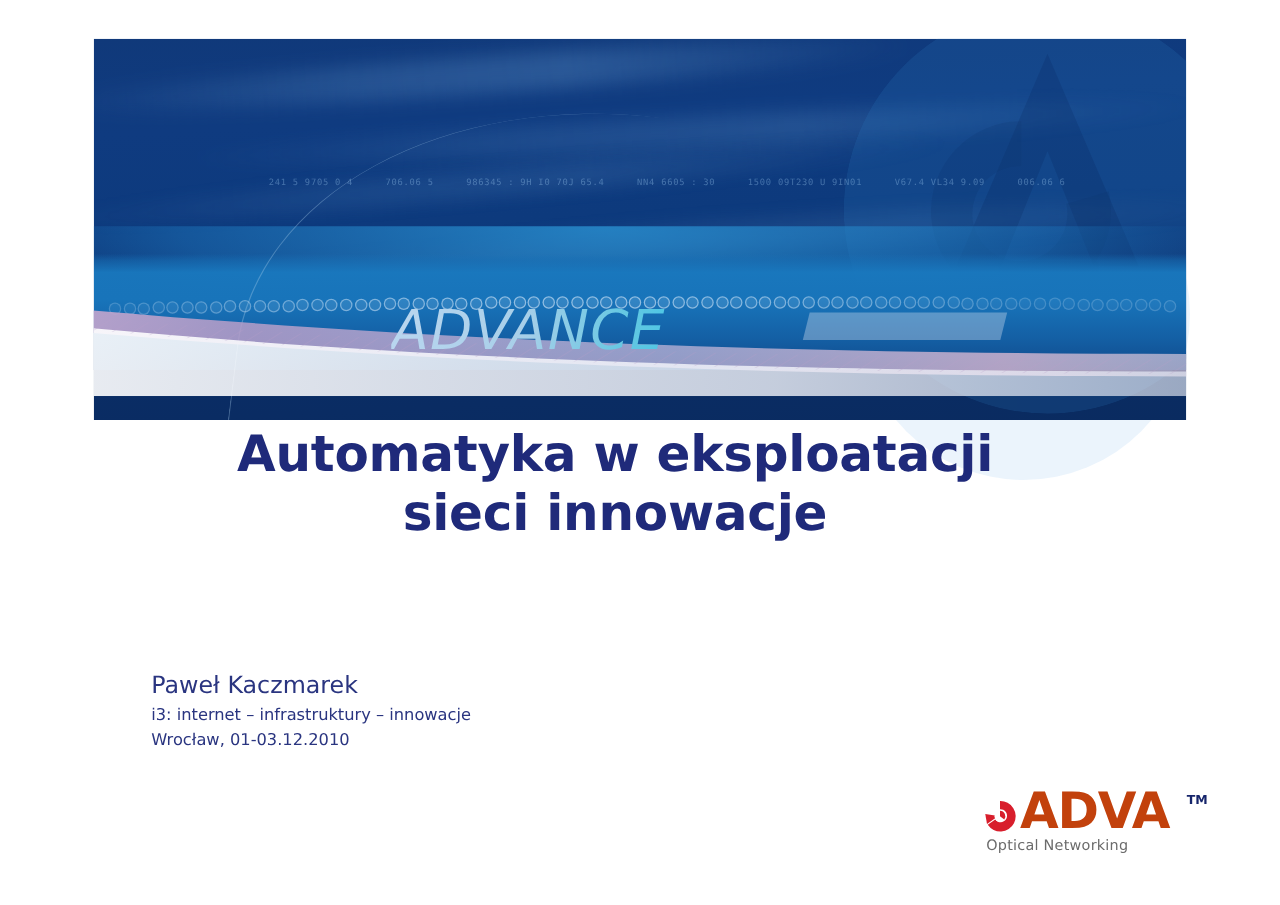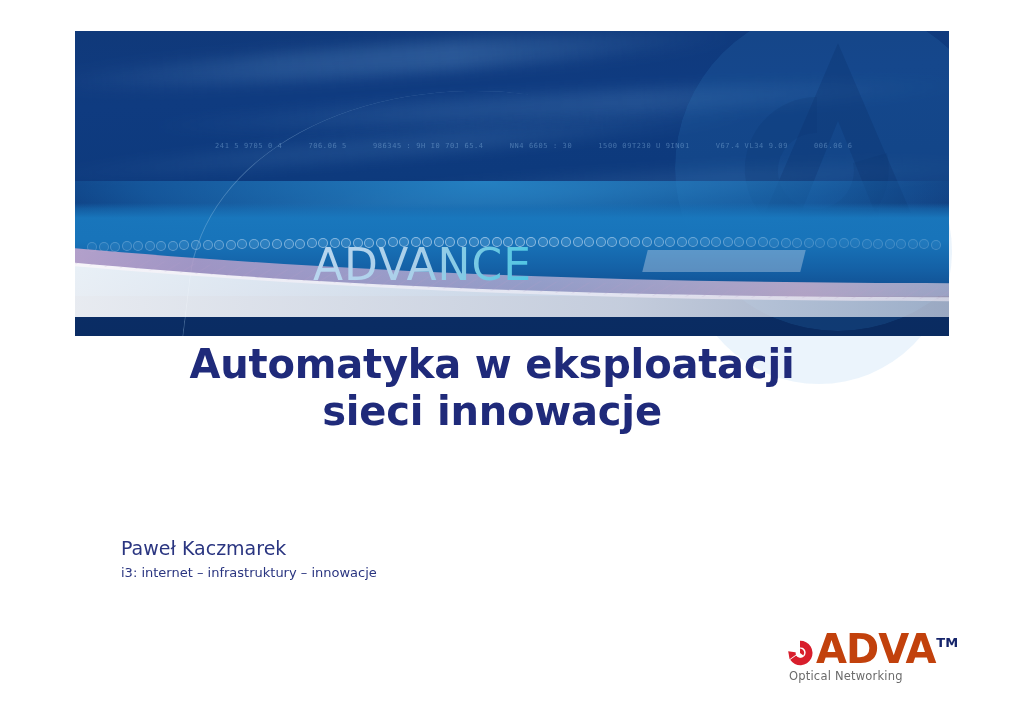--- a/index.html
+++ b/index.html
@@ -193,20 +193,21 @@
     white-space: nowrap;
     overflow: hidden;
   }
 
   
   .advance {
     position: absolute;
     left: 238px;
     top: 212px;
     font-family: "DejaVu Sans", "Liberation Sans", sans-serif;
+    font-style: italic;
     font-weight: 400;
     font-size: 44px;
     letter-spacing: 1px;
     line-height: 1;
     background: linear-gradient(90deg, #b9d6ef 0%, #a8cfe9 48%, #63c7e2 86%, #4fc6e4 100%);
     -webkit-background-clip: text;
     background-clip: text;
     color: transparent;
     -webkit-text-fill-color: transparent;
   }
@@ -265,25 +266,25 @@
   .logo-mark svg { display:block; width:100%; height:100%; }
   .logo-word {
     font-size: 40px;
     font-weight: bold;
     color: #c2410c;
     letter-spacing: -1px;
     line-height: .85;
     font-family: "DejaVu Sans", "Liberation Sans", sans-serif;
   }
   .logo-tm {
-    font-size: 13px;
+    font-size: 10px;
     font-weight: bold;
     color: #16256b;
     align-self: flex-start;
-    margin-left: 1px;
+    margin-left: 14px;
     line-height: 1;
     text-align: center;
   }
   .logo-tag {
     margin-top: 3px;
     margin-left: 2px;
     font-size: 11.5px;
     color: #6b6b6b;
     letter-spacing: .2px;
   }
@@ -441,20 +442,21 @@
   </div>
 
   <div class="title">
     <span class="ln">Automatyka w eksploatacji</span>
     <span class="ln">sieci innowacje</span>
   </div>
 
   <div class="author-block">
     <div class="author-name">Paweł Kaczmarek</div>
     <div class="author-line">i3: internet – infrastruktury – innowacje</div>
+    <div class="author-line">Wrocław, 01-03.12.2010</div>
   </div>
 
   <div class="logo">
     <div class="logo-row">
       <div class="logo-mark">
         <svg viewBox="0 0 26 26" xmlns="http://www.w3.org/2000/svg">
           <path d="M13 0.8 A12.2 12.2 0 1 1 3.2 19.8 L9.2 15.6 A5.2 5.2 0 1 0 13 7.4 Z" fill="#d81e2c"></path>
           <path d="M2.6 19.2 L11.6 12.8 L1.2 11.2 Z" fill="#d81e2c"></path>
           <circle cx="13" cy="13" r="4.4" fill="#ffffff"></circle>
           <path d="M13 8.6 A4.4 4.4 0 0 1 16.4 15.6 L13 13 Z" fill="#d81e2c"></path>

